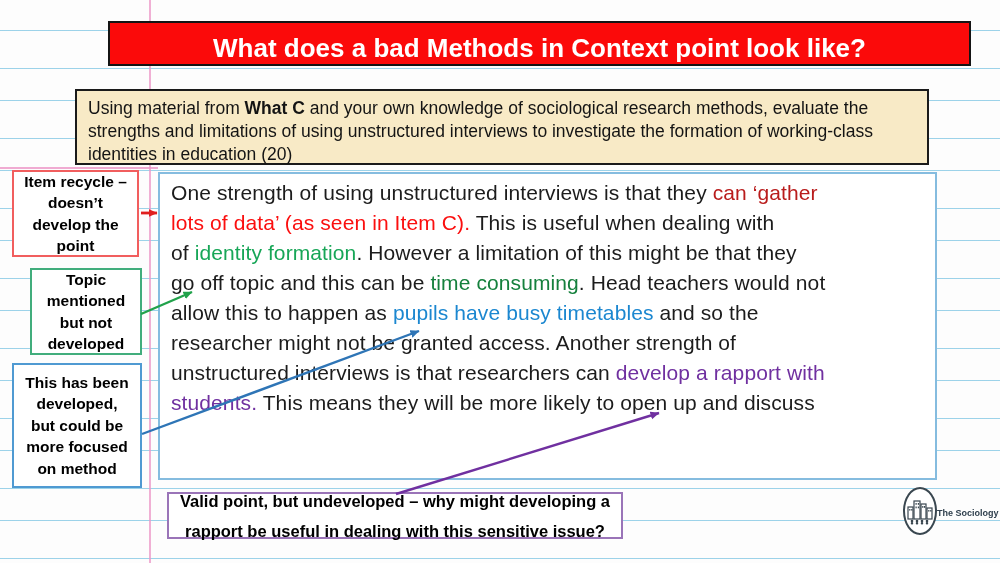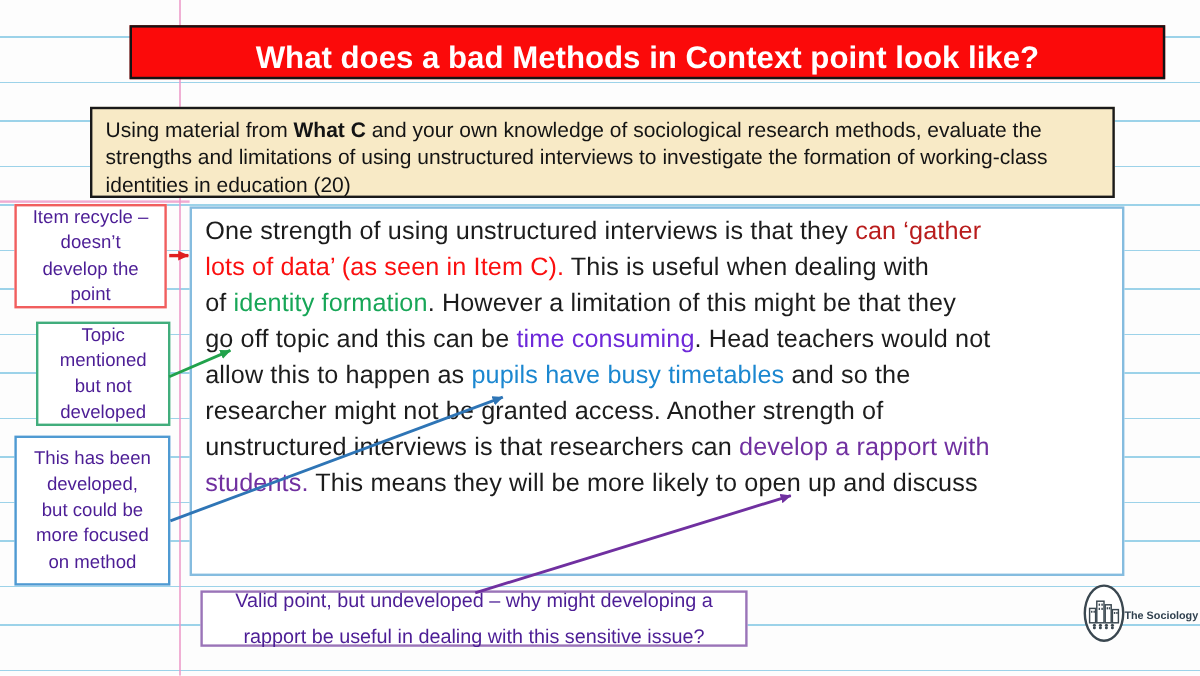--- a/index.html
+++ b/index.html
@@ -27,23 +27,23 @@
     color:#141414; font-size:17.5px; line-height:23px;
   }
   .prompt .rline{white-space:nowrap;}
   .essaybox{
     position:absolute; left:158px; top:172px; width:753px; height:300px; z-index:2;
     background:#ffffff; border:2px solid #85bcdf; padding:4px 11px 0 11px;
     color:#1c1c1c; font-size:21px; line-height:30px; letter-spacing:.1px;
   }
   .essaybox .rline{white-space:nowrap;}
   .sidebox{
-    position:absolute; background:#ffffff; z-index:2; color:#4c1d95;
+    position:absolute; background:#ffffff; z-index:2; color:#000000;
     display:flex; align-items:center; justify-content:center; text-align:center;
-    font-size:15.5px; line-height:21.5px; white-space:pre-line;
+    font-size:15.5px; line-height:21.5px; white-space:pre-line;font-weight:bold;
   }
   .box-red{left:12px; top:170px; width:123px; height:83px; border:2px solid #f15e5e;}
   .box-green{left:30px; top:268px; width:108px; height:83px; border:2px solid #41ad7c;}
   .box-blue{left:12px; top:363px; width:126px; height:121px; border:2px solid #4f9ad2;}
   .box-purple{
     left:167px; top:492px; width:452px; height:43px; border:2px solid #9a74b8;
     font-size:16.5px; line-height:30px;
   }
   .arrows{position:absolute; left:0; top:0; width:1000px; height:563px; z-index:5; pointer-events:none;}
   .logo{
@@ -71,21 +71,21 @@
   <div class="prompt">
       <div class="rline"><span>Using material from </span><span style="font-weight: bold;">What C</span><span> and your own knowledge of sociological research methods, evaluate the</span></div>
       <div class="rline"><span>strengths and limitations of using unstructured interviews to investigate the formation of working-class</span></div>
       <div class="rline"><span>identities in education (20)</span></div>
     </div>
 
   <div class="essaybox">
       <div class="rline"><span>One strength of using unstructured interviews is that they </span><span style="color: #b91c1c;">can ‘gather</span></div>
       <div class="rline"><span style="color: rgb(251, 15, 15);">lots of data’ (as seen in Item C).</span><span> This is useful when dealing with</span></div>
       <div class="rline"><span>of </span><span style="color: rgb(23, 166, 87);">identity formation</span><span>. However a limitation of this might be that they</span></div>
-      <div class="rline"><span>go off topic and this can be </span><span style="color: #6d28d9;">time consuming</span><span>. Head teachers would not</span></div>
+      <div class="rline"><span>go off topic and this can be </span><span style="color: #15803d;">time consuming</span><span>. Head teachers would not</span></div>
       <div class="rline"><span>allow this to happen as </span><span style="color: rgb(27, 135, 208);">pupils have busy timetables</span><span> and so the</span></div>
       <div class="rline"><span>researcher might not be granted access. Another strength of</span></div>
       <div class="rline"><span>unstructured interviews is that researchers can </span><span style="color: rgb(112, 48, 160);">develop a rapport with</span></div>
       <div class="rline"><span style="color: rgb(112, 48, 160);">students.</span><span> This means they will be more likely to open up and discuss</span></div>
     </div>
 
   <div class="sidebox box-red">Item recycle –
 doesn’t
 develop the
 point</div>

